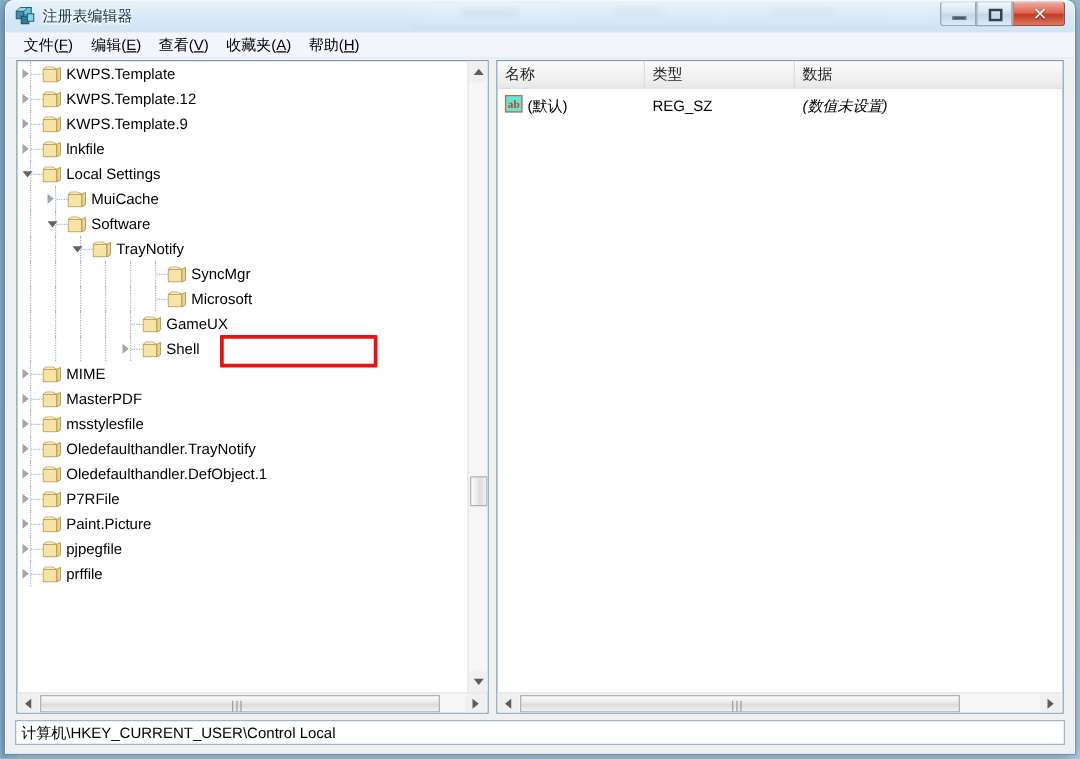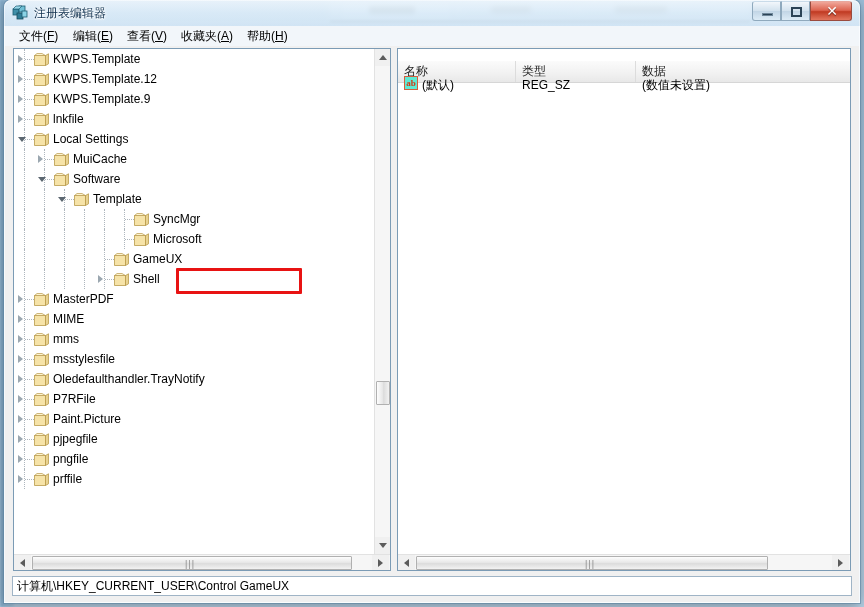--- a/index.html
+++ b/index.html
@@ -187,21 +187,21 @@
     border:1px solid #b0b0b0;box-sizing:border-box;border-radius:1px;
   }
   .grip{position:absolute;font-size:9px;color:#8a8a8a;letter-spacing:1px;line-height:10px;}
 
   
   #listpane{
     position:absolute;left:392px;top:2px;width:454px;height:523px;
     background:#fff;border:1px solid #7b9bb5;box-sizing:border-box;overflow:hidden;
   }
   #listhdr{
-    position:absolute;left:0;top:12px;width:452px;height:21px;
+    position:absolute;left:0;top:0;width:452px;height:21px;
     background:linear-gradient(180deg,#fbfbfb,#f1f1f1 60%,#e8e8e8);
     border-bottom:1px solid #d6d6d6;
   }
   .hcell{
     position:absolute;top:0;height:21px;line-height:21px;
     font-size:12px;color:#1e1e1e;padding-left:6px;box-sizing:border-box;
     border-right:1px solid #dcdcdc;cursor:default;
   }
   .lrow{
     position:absolute;height:20px;line-height:20px;font-size:12px;color:#000;
@@ -373,21 +373,21 @@
               <div class="dots" style="left: 10px;"></div>
               <div class="dots" style="left: 30px;"></div>
               <div class="dots" style="left: 50px;"></div>
               <div class="dots-h" style="left: 51px; width: 9px;"></div>
               <div class="tw-open" style="left: 44px;"></div>
               <div class="folder" style="left: 60px;"><svg viewBox="0 0 15 13">
                   <path d="M0.5 2.5 L0.5 12.5 L11.5 12.5 L11.5 2.5 Z" fill="#f6e3a8" stroke="#b99a4a" stroke-width="0.8"></path>
                   <path d="M0.5 2.5 L3 0.5 L8 0.5 L11.5 2.5 Z" fill="#fdf3cf" stroke="#b99a4a" stroke-width="0.7"></path>
                   <path d="M11.5 2.5 L14.5 0.8 L14.5 10.8 L11.5 12.5 Z" fill="#e9d391" stroke="#b99a4a" stroke-width="0.8"></path>
                 </svg></div>
-              <div class="tlabel" style="left: 79px;">Template</div>
+              <div class="tlabel" style="left: 79px;">TrayNotify</div>
             </div>
             <div class="tnode">
               <div class="dots" style="left: 10px;"></div>
               <div class="dots" style="left: 30px;"></div>
               <div class="dots" style="left: 50px;"></div>
               <div class="dots" style="left: 70px;"></div>
               <div class="dots" style="left: 90px;"></div>
               <div class="dots" style="left: 110px;"></div>
               <div class="dots-h" style="left: 111px; width: 9px;"></div>
               <div class="folder" style="left: 120px;"><svg viewBox="0 0 15 13">
@@ -443,53 +443,42 @@
             </div>
             <div class="tnode">
               <div class="dots" style="left: 10px;"></div>
               <div class="dots-h" style="left: 11px; width: 9px;"></div>
               <div class="tw-closed" style="left: 4px;"></div>
               <div class="folder" style="left: 20px;"><svg viewBox="0 0 15 13">
                   <path d="M0.5 2.5 L0.5 12.5 L11.5 12.5 L11.5 2.5 Z" fill="#f6e3a8" stroke="#b99a4a" stroke-width="0.8"></path>
                   <path d="M0.5 2.5 L3 0.5 L8 0.5 L11.5 2.5 Z" fill="#fdf3cf" stroke="#b99a4a" stroke-width="0.7"></path>
                   <path d="M11.5 2.5 L14.5 0.8 L14.5 10.8 L11.5 12.5 Z" fill="#e9d391" stroke="#b99a4a" stroke-width="0.8"></path>
                 </svg></div>
+              <div class="tlabel" style="left: 39px;">MIME</div>
+            </div>
+            <div class="tnode">
+              <div class="dots" style="left: 10px;"></div>
+              <div class="dots-h" style="left: 11px; width: 9px;"></div>
+              <div class="tw-closed" style="left: 4px;"></div>
+              <div class="folder" style="left: 20px;"><svg viewBox="0 0 15 13">
+                  <path d="M0.5 2.5 L0.5 12.5 L11.5 12.5 L11.5 2.5 Z" fill="#f6e3a8" stroke="#b99a4a" stroke-width="0.8"></path>
+                  <path d="M0.5 2.5 L3 0.5 L8 0.5 L11.5 2.5 Z" fill="#fdf3cf" stroke="#b99a4a" stroke-width="0.7"></path>
+                  <path d="M11.5 2.5 L14.5 0.8 L14.5 10.8 L11.5 12.5 Z" fill="#e9d391" stroke="#b99a4a" stroke-width="0.8"></path>
+                </svg></div>
               <div class="tlabel" style="left: 39px;">MasterPDF</div>
             </div>
             <div class="tnode">
               <div class="dots" style="left: 10px;"></div>
               <div class="dots-h" style="left: 11px; width: 9px;"></div>
               <div class="tw-closed" style="left: 4px;"></div>
               <div class="folder" style="left: 20px;"><svg viewBox="0 0 15 13">
                   <path d="M0.5 2.5 L0.5 12.5 L11.5 12.5 L11.5 2.5 Z" fill="#f6e3a8" stroke="#b99a4a" stroke-width="0.8"></path>
                   <path d="M0.5 2.5 L3 0.5 L8 0.5 L11.5 2.5 Z" fill="#fdf3cf" stroke="#b99a4a" stroke-width="0.7"></path>
                   <path d="M11.5 2.5 L14.5 0.8 L14.5 10.8 L11.5 12.5 Z" fill="#e9d391" stroke="#b99a4a" stroke-width="0.8"></path>
                 </svg></div>
-              <div class="tlabel" style="left: 39px;">MIME</div>
-            </div>
-            <div class="tnode">
-              <div class="dots" style="left: 10px;"></div>
-              <div class="dots-h" style="left: 11px; width: 9px;"></div>
-              <div class="tw-closed" style="left: 4px;"></div>
-              <div class="folder" style="left: 20px;"><svg viewBox="0 0 15 13">
-                  <path d="M0.5 2.5 L0.5 12.5 L11.5 12.5 L11.5 2.5 Z" fill="#f6e3a8" stroke="#b99a4a" stroke-width="0.8"></path>
-                  <path d="M0.5 2.5 L3 0.5 L8 0.5 L11.5 2.5 Z" fill="#fdf3cf" stroke="#b99a4a" stroke-width="0.7"></path>
-                  <path d="M11.5 2.5 L14.5 0.8 L14.5 10.8 L11.5 12.5 Z" fill="#e9d391" stroke="#b99a4a" stroke-width="0.8"></path>
-                </svg></div>
-              <div class="tlabel" style="left: 39px;">mms</div>
-            </div>
-            <div class="tnode">
-              <div class="dots" style="left: 10px;"></div>
-              <div class="dots-h" style="left: 11px; width: 9px;"></div>
-              <div class="tw-closed" style="left: 4px;"></div>
-              <div class="folder" style="left: 20px;"><svg viewBox="0 0 15 13">
-                  <path d="M0.5 2.5 L0.5 12.5 L11.5 12.5 L11.5 2.5 Z" fill="#f6e3a8" stroke="#b99a4a" stroke-width="0.8"></path>
-                  <path d="M0.5 2.5 L3 0.5 L8 0.5 L11.5 2.5 Z" fill="#fdf3cf" stroke="#b99a4a" stroke-width="0.7"></path>
-                  <path d="M11.5 2.5 L14.5 0.8 L14.5 10.8 L11.5 12.5 Z" fill="#e9d391" stroke="#b99a4a" stroke-width="0.8"></path>
-                </svg></div>
               <div class="tlabel" style="left: 39px;">msstylesfile</div>
             </div>
             <div class="tnode">
               <div class="dots" style="left: 10px;"></div>
               <div class="dots-h" style="left: 11px; width: 9px;"></div>
               <div class="tw-closed" style="left: 4px;"></div>
               <div class="folder" style="left: 20px;"><svg viewBox="0 0 15 13">
                   <path d="M0.5 2.5 L0.5 12.5 L11.5 12.5 L11.5 2.5 Z" fill="#f6e3a8" stroke="#b99a4a" stroke-width="0.8"></path>
                   <path d="M0.5 2.5 L3 0.5 L8 0.5 L11.5 2.5 Z" fill="#fdf3cf" stroke="#b99a4a" stroke-width="0.7"></path>
                   <path d="M11.5 2.5 L14.5 0.8 L14.5 10.8 L11.5 12.5 Z" fill="#e9d391" stroke="#b99a4a" stroke-width="0.8"></path>
@@ -498,20 +487,31 @@
             </div>
             <div class="tnode">
               <div class="dots" style="left: 10px;"></div>
               <div class="dots-h" style="left: 11px; width: 9px;"></div>
               <div class="tw-closed" style="left: 4px;"></div>
               <div class="folder" style="left: 20px;"><svg viewBox="0 0 15 13">
                   <path d="M0.5 2.5 L0.5 12.5 L11.5 12.5 L11.5 2.5 Z" fill="#f6e3a8" stroke="#b99a4a" stroke-width="0.8"></path>
                   <path d="M0.5 2.5 L3 0.5 L8 0.5 L11.5 2.5 Z" fill="#fdf3cf" stroke="#b99a4a" stroke-width="0.7"></path>
                   <path d="M11.5 2.5 L14.5 0.8 L14.5 10.8 L11.5 12.5 Z" fill="#e9d391" stroke="#b99a4a" stroke-width="0.8"></path>
                 </svg></div>
+              <div class="tlabel" style="left: 39px;">Oledefaulthandler.DefObject.1</div>
+            </div>
+            <div class="tnode">
+              <div class="dots" style="left: 10px;"></div>
+              <div class="dots-h" style="left: 11px; width: 9px;"></div>
+              <div class="tw-closed" style="left: 4px;"></div>
+              <div class="folder" style="left: 20px;"><svg viewBox="0 0 15 13">
+                  <path d="M0.5 2.5 L0.5 12.5 L11.5 12.5 L11.5 2.5 Z" fill="#f6e3a8" stroke="#b99a4a" stroke-width="0.8"></path>
+                  <path d="M0.5 2.5 L3 0.5 L8 0.5 L11.5 2.5 Z" fill="#fdf3cf" stroke="#b99a4a" stroke-width="0.7"></path>
+                  <path d="M11.5 2.5 L14.5 0.8 L14.5 10.8 L11.5 12.5 Z" fill="#e9d391" stroke="#b99a4a" stroke-width="0.8"></path>
+                </svg></div>
               <div class="tlabel" style="left: 39px;">P7RFile</div>
             </div>
             <div class="tnode">
               <div class="dots" style="left: 10px;"></div>
               <div class="dots-h" style="left: 11px; width: 9px;"></div>
               <div class="tw-closed" style="left: 4px;"></div>
               <div class="folder" style="left: 20px;"><svg viewBox="0 0 15 13">
                   <path d="M0.5 2.5 L0.5 12.5 L11.5 12.5 L11.5 2.5 Z" fill="#f6e3a8" stroke="#b99a4a" stroke-width="0.8"></path>
                   <path d="M0.5 2.5 L3 0.5 L8 0.5 L11.5 2.5 Z" fill="#fdf3cf" stroke="#b99a4a" stroke-width="0.7"></path>
                   <path d="M11.5 2.5 L14.5 0.8 L14.5 10.8 L11.5 12.5 Z" fill="#e9d391" stroke="#b99a4a" stroke-width="0.8"></path>
@@ -521,31 +521,20 @@
             <div class="tnode">
               <div class="dots" style="left: 10px;"></div>
               <div class="dots-h" style="left: 11px; width: 9px;"></div>
               <div class="tw-closed" style="left: 4px;"></div>
               <div class="folder" style="left: 20px;"><svg viewBox="0 0 15 13">
                   <path d="M0.5 2.5 L0.5 12.5 L11.5 12.5 L11.5 2.5 Z" fill="#f6e3a8" stroke="#b99a4a" stroke-width="0.8"></path>
                   <path d="M0.5 2.5 L3 0.5 L8 0.5 L11.5 2.5 Z" fill="#fdf3cf" stroke="#b99a4a" stroke-width="0.7"></path>
                   <path d="M11.5 2.5 L14.5 0.8 L14.5 10.8 L11.5 12.5 Z" fill="#e9d391" stroke="#b99a4a" stroke-width="0.8"></path>
                 </svg></div>
               <div class="tlabel" style="left: 39px;">pjpegfile</div>
-            </div>
-            <div class="tnode">
-              <div class="dots" style="left: 10px;"></div>
-              <div class="dots-h" style="left: 11px; width: 9px;"></div>
-              <div class="tw-closed" style="left: 4px;"></div>
-              <div class="folder" style="left: 20px;"><svg viewBox="0 0 15 13">
-                  <path d="M0.5 2.5 L0.5 12.5 L11.5 12.5 L11.5 2.5 Z" fill="#f6e3a8" stroke="#b99a4a" stroke-width="0.8"></path>
-                  <path d="M0.5 2.5 L3 0.5 L8 0.5 L11.5 2.5 Z" fill="#fdf3cf" stroke="#b99a4a" stroke-width="0.7"></path>
-                  <path d="M11.5 2.5 L14.5 0.8 L14.5 10.8 L11.5 12.5 Z" fill="#e9d391" stroke="#b99a4a" stroke-width="0.8"></path>
-                </svg></div>
-              <div class="tlabel" style="left: 39px;">pngfile</div>
             </div>
             <div class="tnode">
               <div class="dots" style="left: 10px;"></div>
               <div class="dots-h" style="left: 11px; width: 9px;"></div>
               <div class="tw-closed" style="left: 4px;"></div>
               <div class="folder" style="left: 20px;"><svg viewBox="0 0 15 13">
                   <path d="M0.5 2.5 L0.5 12.5 L11.5 12.5 L11.5 2.5 Z" fill="#f6e3a8" stroke="#b99a4a" stroke-width="0.8"></path>
                   <path d="M0.5 2.5 L3 0.5 L8 0.5 L11.5 2.5 Z" fill="#fdf3cf" stroke="#b99a4a" stroke-width="0.7"></path>
                   <path d="M11.5 2.5 L14.5 0.8 L14.5 10.8 L11.5 12.5 Z" fill="#e9d391" stroke="#b99a4a" stroke-width="0.8"></path>
                 </svg></div>
@@ -583,36 +572,36 @@
         <div class="hcell" style="left:118px;width:120px;">类型</div>
         <div class="hcell" style="left:238px;width:214px;border-right:none;">数据</div>
       </div>
 
       <div class="lrow" style="left:0;top:26px;width:452px;">
         <div id="abicon">
             <span>ab</span>
           </div>
         <div class="lcell" style="left:24px;">(默认)</div>
         <div class="lcell" style="left:124px;">REG_SZ</div>
-        <div class="lcell" style="left:244px;">(数值未设置)</div>
+        <div class="lcell" style="left:244px;font-style:italic;">(数值未设置)</div>
       </div>
 
       <div class="sb-h" style="left:0;top:505px;width:452px;">
         <div class="sb-arrow" style="left:0;top:0;width:17px;height:15px;">
           <div class="ar ar-lf" style="left:6px;top:4px;"></div>
         </div>
         <div class="thumb-h" style="left:18px;top:1px;width:352px;height:14px;">
           <div class="grip" style="left:168px;top:2px;">|||</div>
         </div>
         <div class="sb-arrow" style="left:434px;top:0;width:17px;height:15px;">
           <div class="ar ar-rt" style="left:6px;top:4px;"></div>
         </div>
       </div>
     </div>
 
   </div>
 
   <div id="statusbar">
-    <div id="statusinner">计算机\HKEY_CURRENT_USER\Control GameUX</div>
+    <div id="statusinner">计算机\HKEY_CURRENT_USER\Control Local</div>
   </div>
 
   <div id="redbox" style="left:172px;top:268px;width:126px;height:26px;"></div>
 </div>
 
 </body></html>

